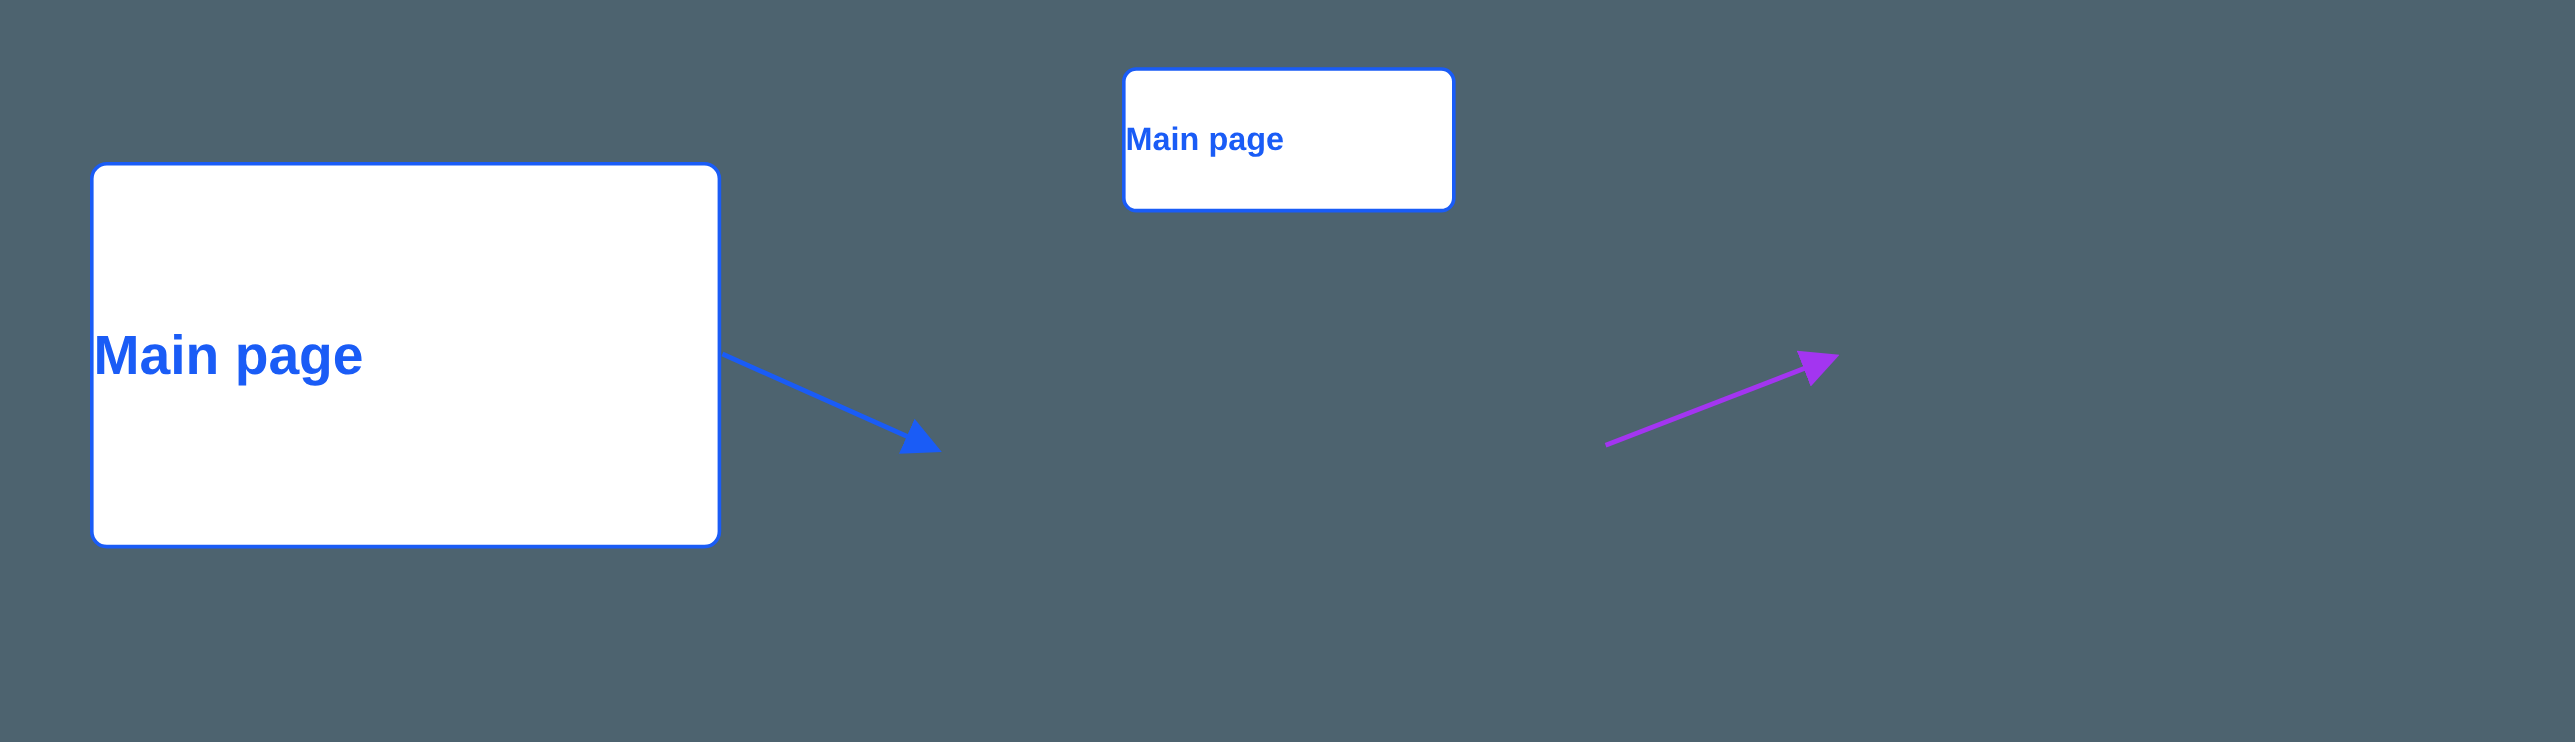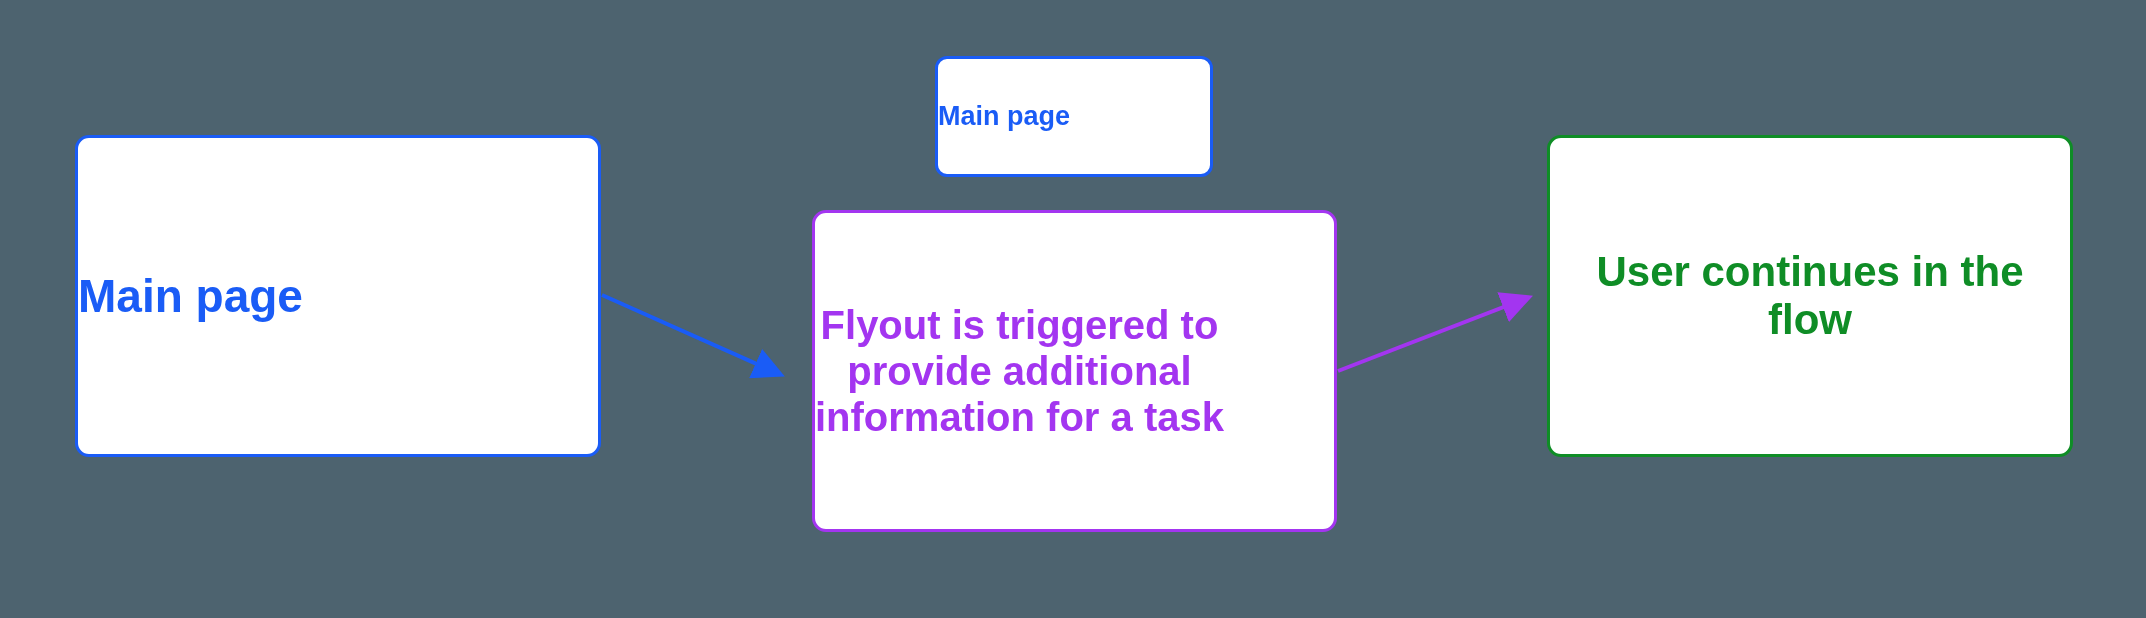--- a/index.html
+++ b/index.html
@@ -76,29 +76,21 @@
 <div class="canvas">
 
   <div class="node node--main">
     <span class="node__label">Main page</span>
   </div>
 
   <div class="node node--main-small">
     <span class="node__label">Main page</span>
   </div>
 
-  <div class="node node--flyout">
-    <span class="node__label">Flyout is triggered to
-provide additional
-information for a task</span>
-  </div>
 
-  <div class="node node--continue">
-    <span class="node__label">User continues in the flow</span>
-  </div>
 
   <svg class="connector-layer" width="2146" height="618" viewBox="0 0 2146 618" xmlns="http://www.w3.org/2000/svg">
     <defs>
       <marker id="arrowhead-blue" markerWidth="8" markerHeight="8" viewBox="0 0 10 10" refX="8" refY="5" orient="auto">
         <path d="M0,0 L10,5 L0,10 Z" style="fill:var(--blue)"></path>
       </marker>
       <marker id="arrowhead-purple" markerWidth="8" markerHeight="8" viewBox="0 0 10 10" refX="8" refY="5" orient="auto">
         <path d="M0,0 L10,5 L0,10 Z" style="fill:var(--purple)"></path>
       </marker>
     </defs>

